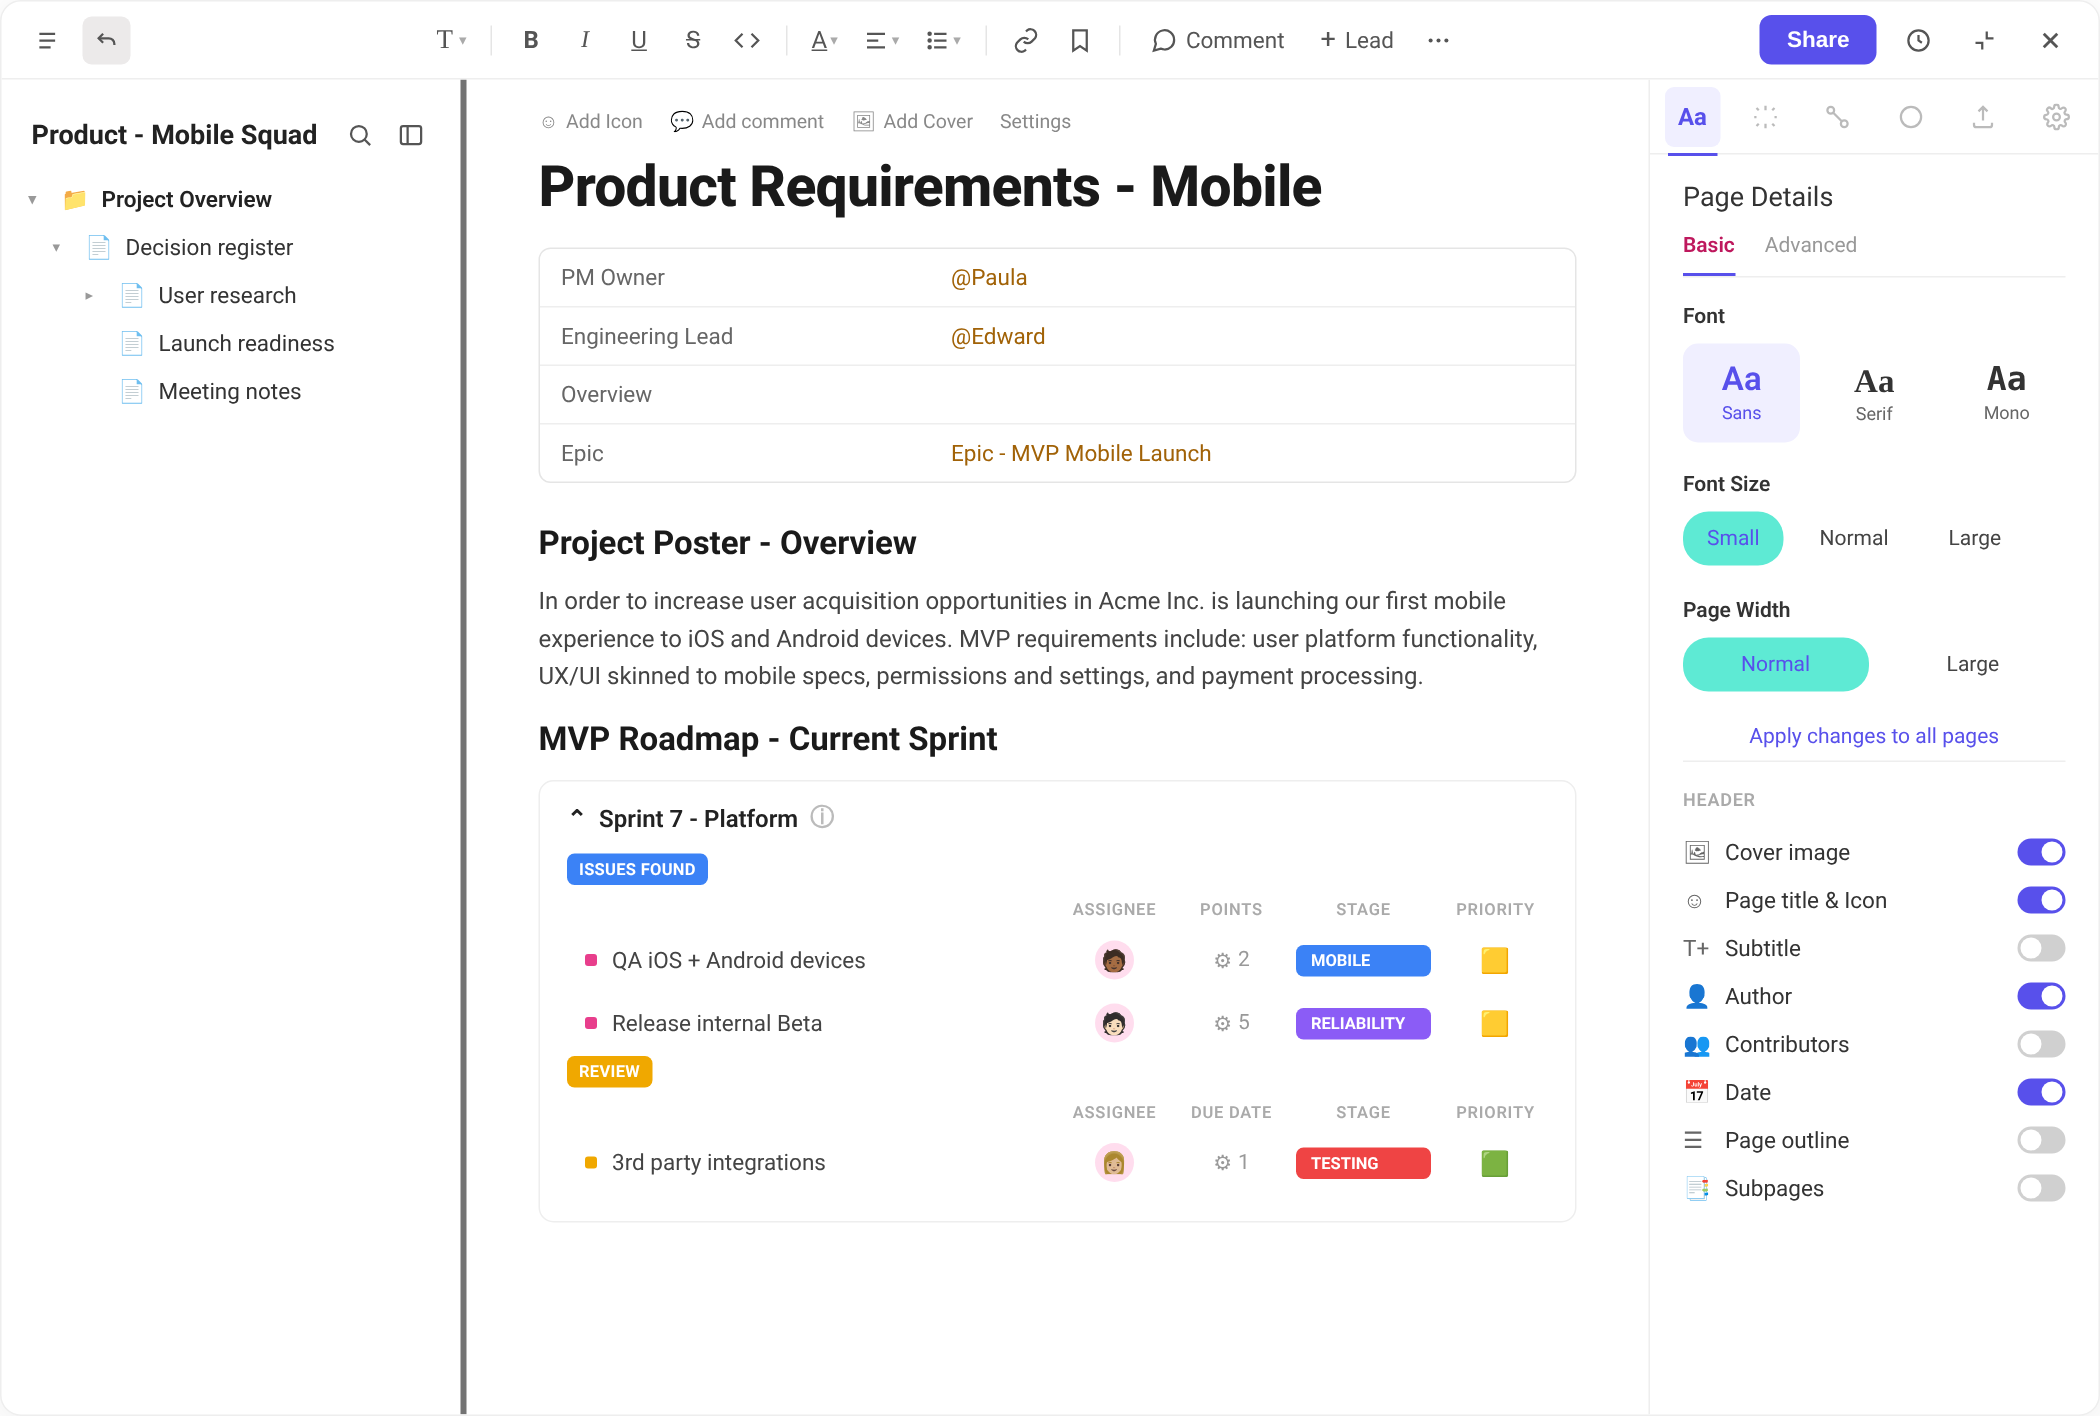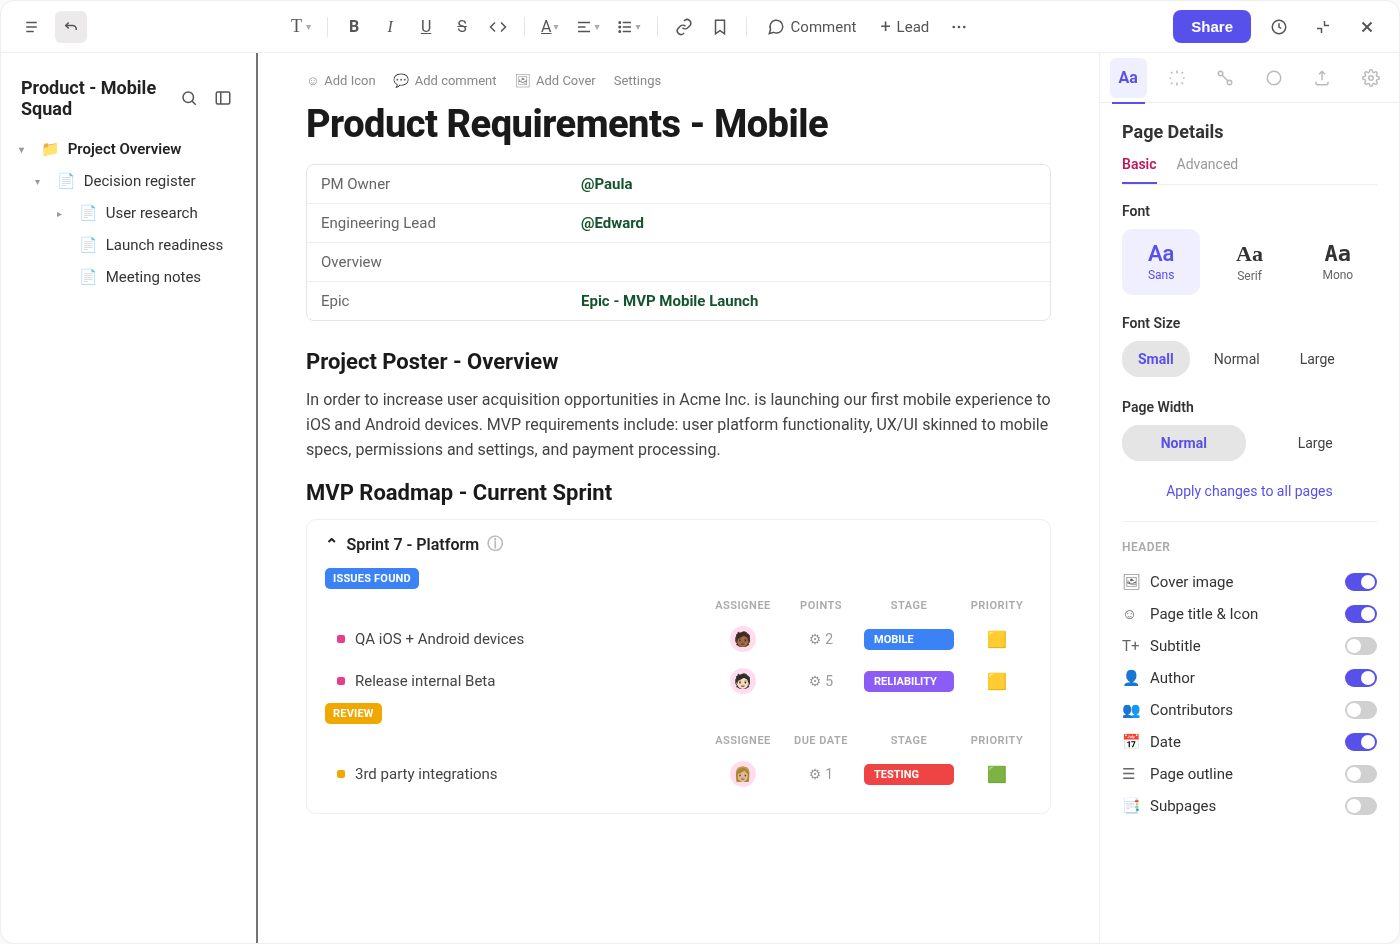--- a/index.html
+++ b/index.html
@@ -12,41 +12,41 @@
 .topbar-center { flex: 1; display: flex; align-items: center; justify-content: center; gap: 4px; }
 .topbar-right { display: flex; align-items: center; gap: 12px; }
 .icon-btn { width: 32px; height: 32px; display: flex; align-items: center; justify-content: center; border-radius: 6px; cursor: pointer; color: #555; }
 .icon-btn.active { background: #eceaea; }
 .toolbar-sep { width: 1px; height: 20px; background: #e5e5e5; margin: 0 6px; }
 .comment-btn, .task-btn { display: flex; align-items: center; gap: 6px; padding: 6px 10px; border-radius: 6px; cursor: pointer; color: #555; font-size: 15px; }
 .share-btn { background: #5850eb; color: #fff; padding: 8px 18px; border-radius: 8px; font-weight: 600; font-size: 15px; cursor: pointer; border: none; }
 
 
 .main { flex: 1; display: flex; overflow: hidden; }
-.sidebar { width: 257px; border-right: 2px solid #737373; padding: 18px 10px; }
+.sidebar { width: 310px; border-right: 4px solid #737373; padding: 18px 10px; }
 .sidebar-head { display: flex; align-items: center; justify-content: space-between; padding: 6px 10px 14px; }
 .sidebar-title { font-weight: 700; font-size: 18px; color: #222; }
 .sidebar-icons { display: flex; gap: 8px; color: #666; }
 .nav-item { display: flex; align-items: center; gap: 8px; padding: 7px 8px; font-size: 15px; color: #333; border-radius: 6px; cursor: pointer; }
 .nav-item .caret { width: 14px; color: #999; font-size: 10px; }
 .nav-item.root { font-weight: 600; color: #222; }
 .indent-1 { padding-left: 24px; }
 .indent-2 { padding-left: 46px; }
 .file-icon { color: #888; }
 
 
 .content { flex: 1; padding: 20px 48px; overflow-y: auto; }
 .metabar { display: flex; gap: 18px; font-size: 13px; color: #888; margin-bottom: 14px; }
 .meta-item { display: flex; align-items: center; gap: 5px; cursor: pointer; }
 .content h1 { font-size: 38px; font-weight: 800; color: #1a1a1a; margin-bottom: 18px; letter-spacing: -0.5px; }
 .info-table { border: 1px solid #e5e5e5; border-radius: 8px; overflow: hidden; margin-bottom: 28px; }
 .info-row { display: flex; border-bottom: 1px solid #eee; }
 .info-row:last-child { border-bottom: none; }
 .info-key { width: 260px; padding: 10px 14px; font-size: 15px; color: #666; }
-.info-val { flex: 1; padding: 10px 14px; font-size: 15px; color: #14532d; font-weight: bold; }
+.info-val { flex: 1; padding: 10px 14px; font-size: 15px; color: #a16207; }
 .content h2 { font-size: 22px; font-weight: 700; color: #1a1a1a; margin: 18px 0 14px; }
 .content p { font-size: 16px; color: #444; line-height: 1.55; margin-bottom: 18px; }
 
 
 .sprint-card { border: 1px solid #eee; border-radius: 10px; padding: 14px 18px 18px; }
 .sprint-head { display: flex; align-items: center; gap: 8px; font-weight: 600; font-size: 16px; color: #222; margin-bottom: 12px; }
 .badge { display: inline-block; padding: 4px 8px; border-radius: 5px; font-size: 11px; font-weight: 700; color: #fff; letter-spacing: 0.2px; }
 .badge.pink { background: #3b82f6; }
 .badge.yellow { background: #f0a800; color: #fff; }
 .task-headers { display: grid; grid-template-columns: 1fr 70px 70px 90px 70px; gap: 8px; font-size: 11px; color: #aaa; font-weight: 600; text-align: center; letter-spacing: 0.5px; margin: 10px 0 6px; }
@@ -64,37 +64,37 @@
 .stage-testing { background: #ef4444; }
 .flag { text-align: center; font-size: 16px; }
 
 
 .rightpanel { width: 300px; border-left: 1px solid #eee; display: flex; flex-direction: column; }
 .panel-tabs { height: 50px; display: flex; align-items: center; padding: 0 10px; gap: 12px; border-bottom: 1px solid #eee; }
 .panel-tab { width: 40px; height: 40px; display: flex; align-items: center; justify-content: center; cursor: pointer; color: #bbb; border-radius: 6px; position: relative; }
 .panel-tab.active { color: #5850eb; background: #f0efff; }
 .panel-tab.active::after { content: ""; position: absolute; bottom: -6px; left: 2px; right: 2px; height: 2px; background: #5850eb; }
 .panel-body { padding: 18px 22px; overflow-y: auto; }
-.panel-body h3 { font-size: 18px; font-weight: 700; margin-bottom: 14px; }
+.panel-body h3 { font-size: 18px; font-weight: 400; margin-bottom: 14px; }
 .sub-tabs { display: flex; gap: 20px; font-size: 14px; border-bottom: 1px solid #eee; margin-bottom: 18px; }
 .sub-tab { padding-bottom: 10px; cursor: pointer; color: #999; }
 .sub-tab.active { color: #be185d; font-weight: 600; border-bottom: 2px solid #5850eb; }
 .section-label { font-size: 14px; font-weight: 600; margin-bottom: 10px; color: #333; }
 .font-grid { display: flex; gap: 10px; margin-bottom: 20px; }
 .font-card { flex: 1; padding: 12px 6px; border-radius: 10px; text-align: center; cursor: pointer; }
 .font-card.active { background: #f0efff; }
 .font-card .big { font-size: 22px; font-weight: 600; }
 .font-card .small { font-size: 12px; color: #666; margin-top: 2px; }
 .font-card.active .big, .font-card.active .small { color: #5850eb; }
 .font-serif .big { font-family: Georgia, serif; }
 .font-mono .big { font-family: Menlo, monospace; }
 .seg { display: flex; gap: 8px; margin-bottom: 22px; }
 .seg-btn { padding: 10px 16px; border-radius: 8px; font-size: 14px; cursor: pointer; color: #444; }
-.seg-btn.active { background: #e5e5e5; color: #5850eb; font-weight: 700; border-radius: 17px; }
-.apply-link { color: #5850eb; font-size: 14px; text-align: center; cursor: pointer; margin-bottom: 22px; }
+.seg-btn.active { background: #5eead4; color: #5850eb; font-weight: 400; border-radius: 17px; }
+.apply-link { color: #5850eb; font-size: 14px; text-align: center; cursor: pointer; margin-bottom: 8px; }
 .divider { height: 1px; background: #eee; margin: 0 0 18px; }
 .sec-head { font-size: 12px; color: #aaa; font-weight: 600; letter-spacing: 0.5px; margin-bottom: 12px; }
 .toggle-row { display: flex; align-items: center; justify-content: space-between; padding: 7px 0; font-size: 15px; color: #333; }
 .toggle-row .label { display: flex; align-items: center; gap: 10px; }
 .toggle { width: 32px; height: 18px; border-radius: 10px; background: #d0d0d0; position: relative; cursor: pointer; }
 .toggle::after { content: ""; position: absolute; width: 14px; height: 14px; border-radius: 50%; background: #fff; top: 2px; left: 2px; transition: 0.15s; }
 .toggle.on { background: #5850eb; }
 .toggle.on::after { left: 16px; }
 svg { width: 18px; height: 18px; }
 </style>

